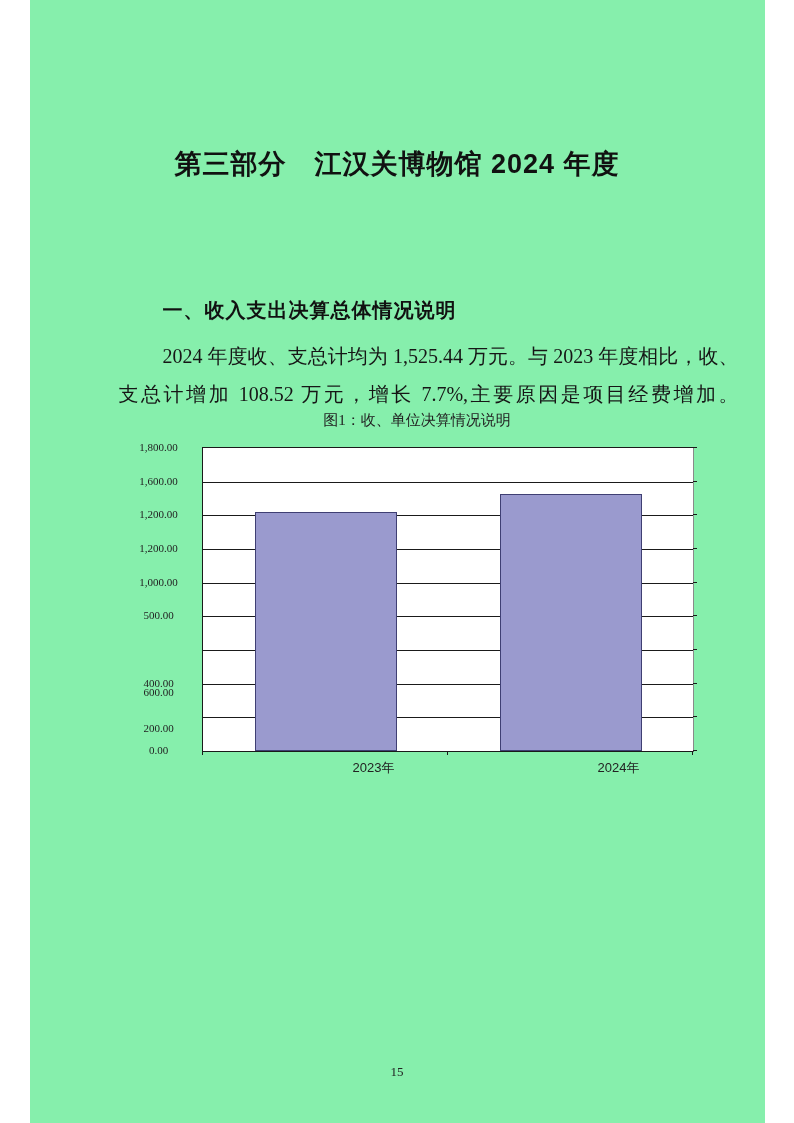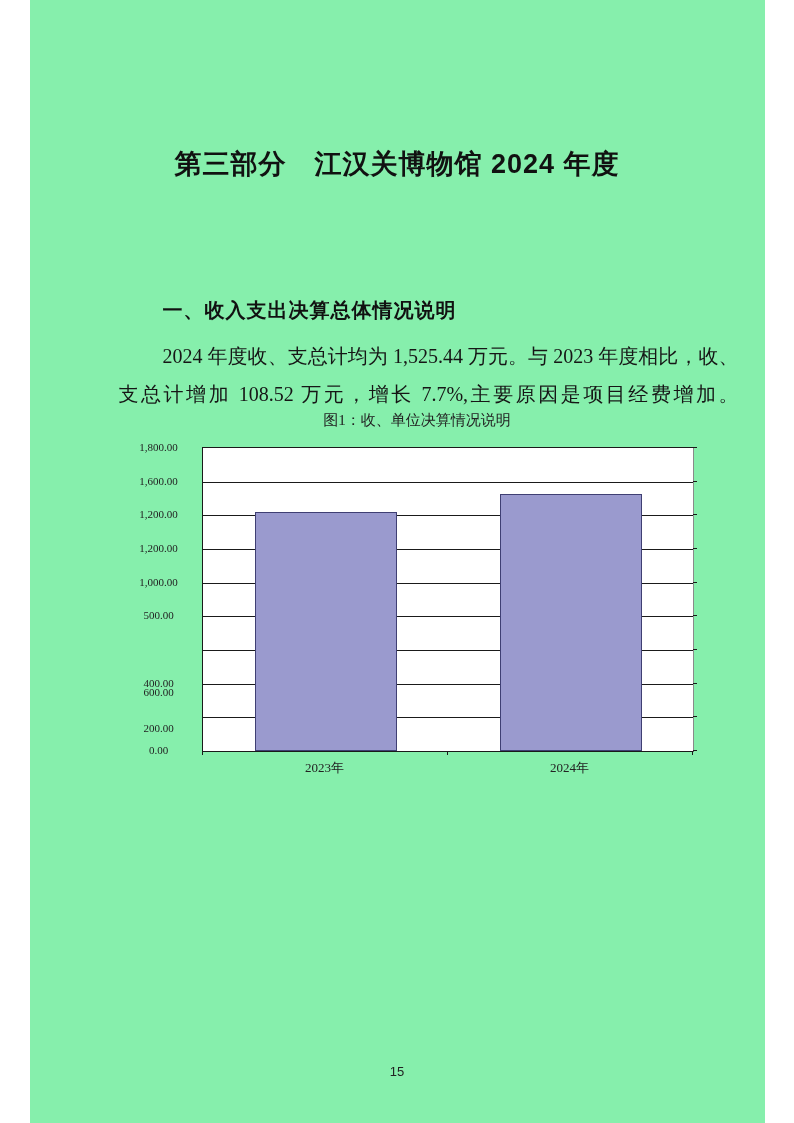--- a/index.html
+++ b/index.html
@@ -64,28 +64,28 @@
   .gridline{position:absolute;left:0;width:100%;height:1px;}
   .right-tick{position:absolute;width:4px;height:1px;}
   .bottom-tick{position:absolute;width:1px;height:4px;}
   .bar{position:absolute;box-sizing:border-box;}
   .y-label{
     position:absolute;width:70px;text-align:center;
     font-family:"Liberation Serif","DejaVu Serif",serif;
     font-size:11px;color:#222;line-height:13px;
   }
   .x-label{
-    position:absolute;width:140px;text-align:center;
-    font-family:Liberation Serif, serif;
+    position:absolute;width:140px;text-align:right;
+    font-family:Liberation Sans, sans-serif;
     font-size:13px;color:#222;
   }
   .page-number{
     position:absolute;top:1064px;left:0;right:0;
     text-align:center;
-    font-family:Liberation Sans, sans-serif;
+    font-family:Liberation Serif, serif;
     font-size:13px;color:#222;
   }
 </style>
 </head>
 <body>
 
 <div class="page">
 
   <h1 class="doc-title"><span>第三部分　江汉关博物馆 2024 年度</span><br></h1>
 

